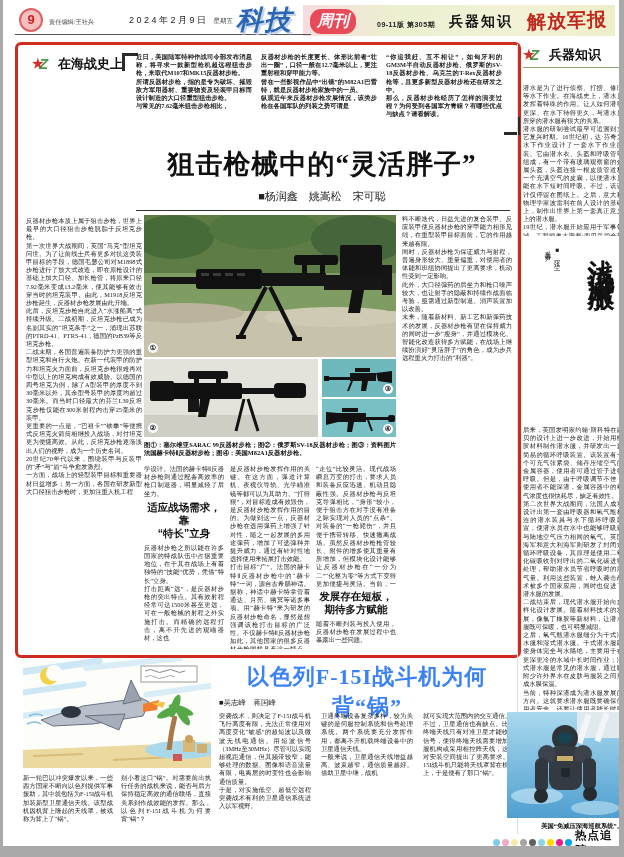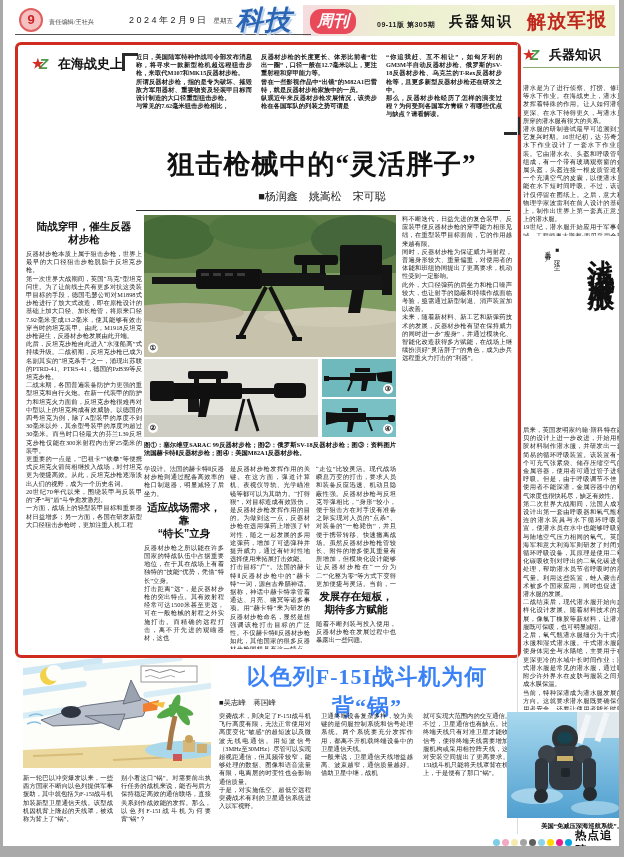--- a/index.html
+++ b/index.html
@@ -100,22 +100,20 @@
 那么，反器材步枪经历了怎样的演变过程？为何受到各国军方青睐？有哪些优点与缺点？请看解读。</div>
     </div>
 
     <div class="abs tblock">
       <div class="htitle">狙击枪械中的“灵活胖子”</div>
       <div class="hby">■杨润鑫　姚嵩松　宋可聪</div>
     </div>
     <div class="abs trule"></div>
 
     <div class="abs colA">
-      <div class="colh" style="text-align:center">陆战穿甲，催生反器
-材步枪</div>
       <div class="txt" style="height:394px">反器材步枪本质上属于狙击步枪，世界上最早的大口径狙击步枪脱胎于反坦克步枪。
 第一次世界大战期间，英国“马克”型坦克问世。为了让前线士兵有更多对抗这类装甲目标的手段，德国毛瑟公司对M1898式步枪进行了放大式改造，即在原枪设计的基础上加大口径、加长枪管，将原来口径7.92毫米变成13.2毫米，使其能够有效击穿当时的坦克装甲。由此，M1918反坦克步枪诞生，反器材步枪发展由此开端。
 此后，反坦克步枪自此进入“水涨船高”式持续升级。二战初期，反坦克步枪已成为名副其实的“坦克杀手”之一，涌现出苏联的PTRD-41、PTRS-41，德国的PzB39等反坦克步枪。
 二战末期，各国普遍装备防护力更强的重型坦克和自行火炮。在新一代装甲的防护力和坦克火力面前，反坦克步枪很难再对中型以上的坦克构成有效威胁。以德国的四号坦克为例，除了A型装甲的厚度不到30毫米以外，其余型号装甲的厚度均超过30毫米。而当时口径最大的芬兰L39反坦克步枪仅能在300米射程内击穿25毫米的装甲。
 更重要的一点是，“巴祖卡”“铁拳”等便携式反坦克火箭筒相继投入战场，对付坦克更为便捷高效。从此，反坦克步枪逐渐淡出人们的视野，成为一个历史名词。
 20世纪70年代以来，围绕装甲与反装甲的“矛”与“盾”斗争愈发激烈。
 一方面，战场上的轻型装甲目标和重要器材日益增多；另一方面，各国在研发新型大口径狙击步枪时，更加注重人机工程</div>
     </div>
 
     <div class="abs ph" style="left:126px;top:170px;width:252px;height:142px">

